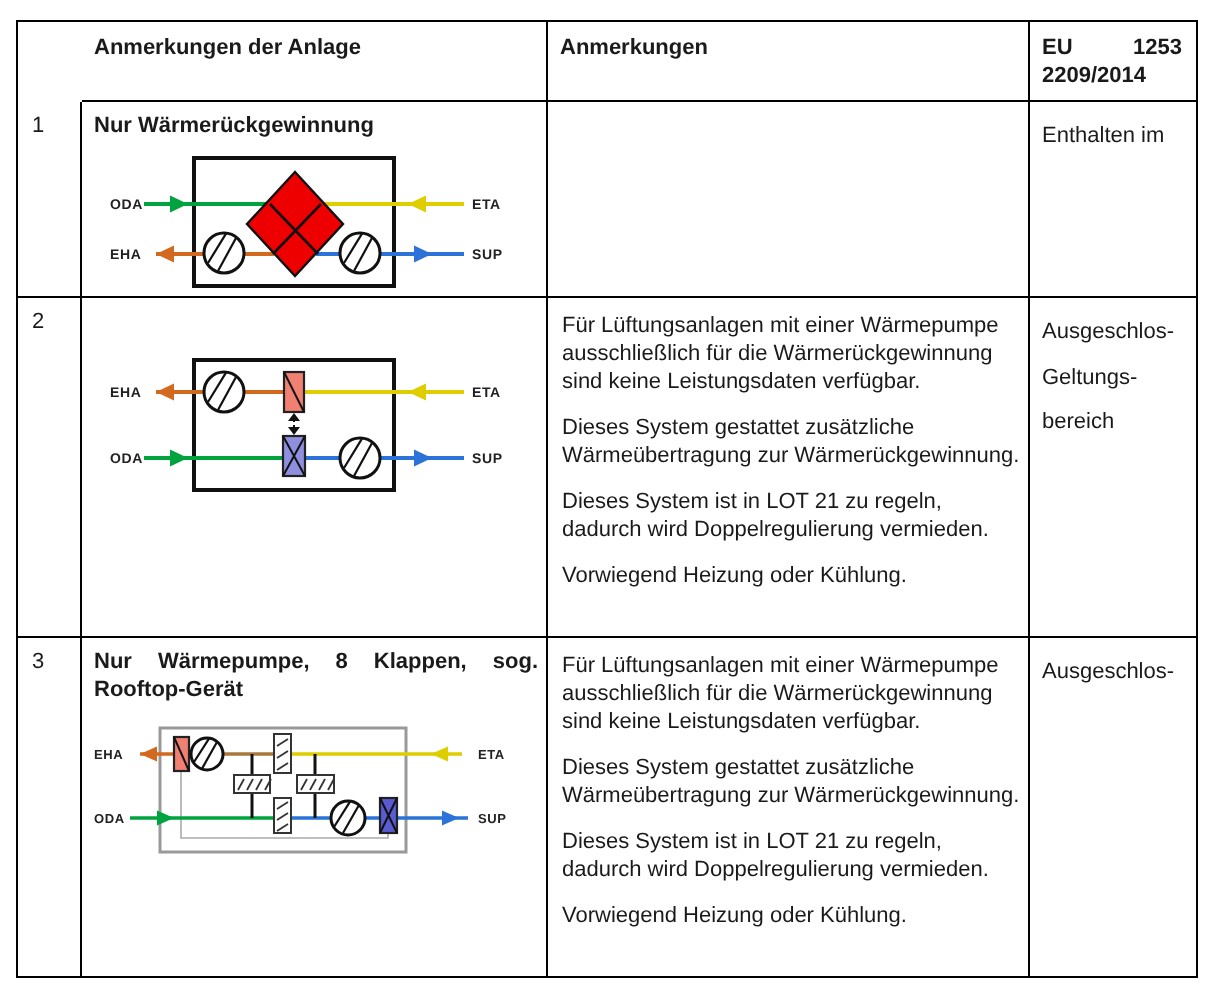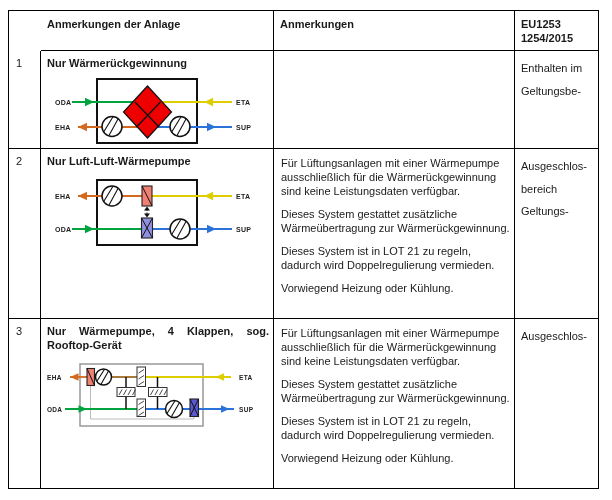--- a/index.html
+++ b/index.html
@@ -27,21 +27,21 @@
     border:1px solid #000;
   }
   .cell{
     border-right:1px solid #000;border-bottom:1px solid #000;
     box-sizing:border-box;position:relative;overflow:hidden;background:#fff;
   }
   .cell.last-col{border-right:none;}
   .cell.last-row{border-bottom:none;}
   .hdr{font-weight:bold;font-size:11px;padding:6px 5px 0 6px;line-height:14px;}
   .hdr-nr{font-size:12px;margin-top:46px;}
-  .eu-hdr-line1{display:flex;width:70px;}
+  .eu-hdr-line1{display:flex;justify-content:space-between;width:70px;}
   .nr-cell{font-size:11px;padding:6px 0 0 7px;}
   .design-cell{font-size:11px;}
   .design-title{padding:6px 3px 0 6px;line-height:13.5px;font-weight:bold;}
   .design-title.justify{text-align:justify;width:222px;}
   .remarks-cell{font-size:11px;padding:7px 4px 0 7px;line-height:14px;}
   .remarks-cell p{margin:0 0 0 0;}
   .remarks-cell p + p{margin-top:9px;}
   .eu-cell{font-size:11px;padding:6px 3px 12px 6px;line-height:22.5px;}
   svg{position:absolute;left:0;top:0;}
   svg text{font-family:"Liberation Sans",sans-serif;font-size:7px;font-weight:bold;fill:#222;letter-spacing:.3px;}
@@ -80,21 +80,21 @@
 <div class="doc-table">
 
   <div class="cell hdr hdr-nr"><span>Nr.</span></div>
   <div class="cell hdr"><span>Anmerkungen der Anlage</span></div>
   <div class="cell hdr"><span>Anmerkungen</span></div>
   <div class="cell hdr last-col">
     <div class="eu-hdr-line1">
       <span>EU</span>
       <span>1253</span>
     </div>
-    <div>1254/2015</div>
+    <div>2209/2014</div>
   </div>
 
   <div class="cell nr-cell"><span>1</span></div>
   <div class="cell design-cell">
     <div class="design-title">Nur Wärmerückgewinnung</div>
     <svg width="233" height="98" viewBox="0 0 233 98">
       <rect class="unit-box" x="56" y="28" width="100" height="64"></rect>
       <line class="ln ln-green" x1="31" y1="51" x2="94" y2="51"></line>
       <polygon class="ar-green" points="44,46.8 44,55.2 53,51"></polygon>
       <line class="ln ln-yellow" x1="120" y1="51" x2="191" y2="51"></line>
@@ -111,26 +111,24 @@
       <path class="hx-cross" d="M94,51 L118,76 M119.5,51 L95.5,76"></path>
       <text x="14" y="53.5">ODA</text>
       <text x="14" y="78.5">EHA</text>
       <text x="195" y="53.5">ETA</text>
       <text x="195" y="78.5">SUP</text>
     </svg>
   </div>
   <div class="cell remarks-cell"></div>
   <div class="cell eu-cell last-col">
     <div>Enthalten im</div>
-    <div>Geltungsbe-</div>
   </div>
 
   <div class="cell nr-cell"><span>2</span></div>
   <div class="cell design-cell">
-    <div class="design-title">Nur Luft-Luft-Wärmepumpe</div>
     <svg width="233" height="110" viewBox="0 0 233 110">
       <rect class="unit-box" x="56" y="31" width="100" height="65"></rect>
       <line class="ln ln-orange" x1="37" y1="47" x2="101" y2="47"></line>
       <polygon class="ar-orange" points="46,42.8 46,51.2 37,47"></polygon>
       <line class="ln ln-yellow" x1="111" y1="47" x2="191" y2="47"></line>
       <polygon class="ar-yellow" points="172,42.8 172,51.2 163,47"></polygon>
       <line class="ln ln-green" x1="31" y1="80" x2="100" y2="80"></line>
       <polygon class="ar-green" points="44,75.8 44,84.2 53,80"></polygon>
       <line class="ln ln-blue" x1="111" y1="80" x2="191" y2="80"></line>
       <polygon class="ar-blue" points="166,75.8 166,84.2 175,80"></polygon>
@@ -152,27 +150,27 @@
     </svg>
   </div>
   <div class="cell remarks-cell">
     <p>Für Lüftungsanlagen mit einer Wärmepumpe ausschließlich für die Wärmerückgewinnung sind keine Leistungsdaten verfügbar.</p>
     <p>Dieses System gestattet zusätzliche Wärmeübertragung zur Wärmerückgewinnung.</p>
     <p>Dieses System ist in LOT 21 zu regeln, dadurch wird Doppelregulierung vermieden.</p>
     <p>Vorwiegend Heizung oder Kühlung.</p>
   </div>
   <div class="cell eu-cell last-col">
     <div>Ausgeschlos-</div>
+    <div>Geltungs-</div>
     <div>bereich</div>
-    <div>Geltungs-</div>
   </div>
 
   <div class="cell nr-cell last-row"><span>3</span></div>
   <div class="cell design-cell last-row">
-    <div class="design-title justify">Nur Wärmepumpe, 4 Klappen, sog. Rooftop-Gerät</div>
+    <div class="design-title justify">Nur Wärmepumpe, 8 Klappen, sog. Rooftop-Gerät</div>
     <svg class="small" width="233" height="120" viewBox="0 0 233 120">
       <rect class="unit-box-gray" x="39" y="45" width="123" height="62"></rect>
       <polyline class="refr" points="49.5,66.5 49.5,100 153,100 153,97.5"></polyline>
       <line class="ln-thin ln-orange" x1="29" y1="58" x2="46" y2="58"></line>
       <polygon class="ar-orange" points="37.5,54.2 37.5,61.8 29,58"></polygon>
       <line class="ln-thin ln-brown" x1="53.5" y1="58" x2="96" y2="58"></line>
       <line class="ln-thin ln-yellow" x1="104.5" y1="58" x2="190" y2="58"></line>
       <polygon class="ar-yellow" points="183,54.2 183,61.8 174.5,58"></polygon>
       <line class="ln-thin ln-green" x1="24" y1="90" x2="96" y2="90"></line>
       <polygon class="ar-green" points="37.5,86.2 37.5,93.8 46,90"></polygon>

